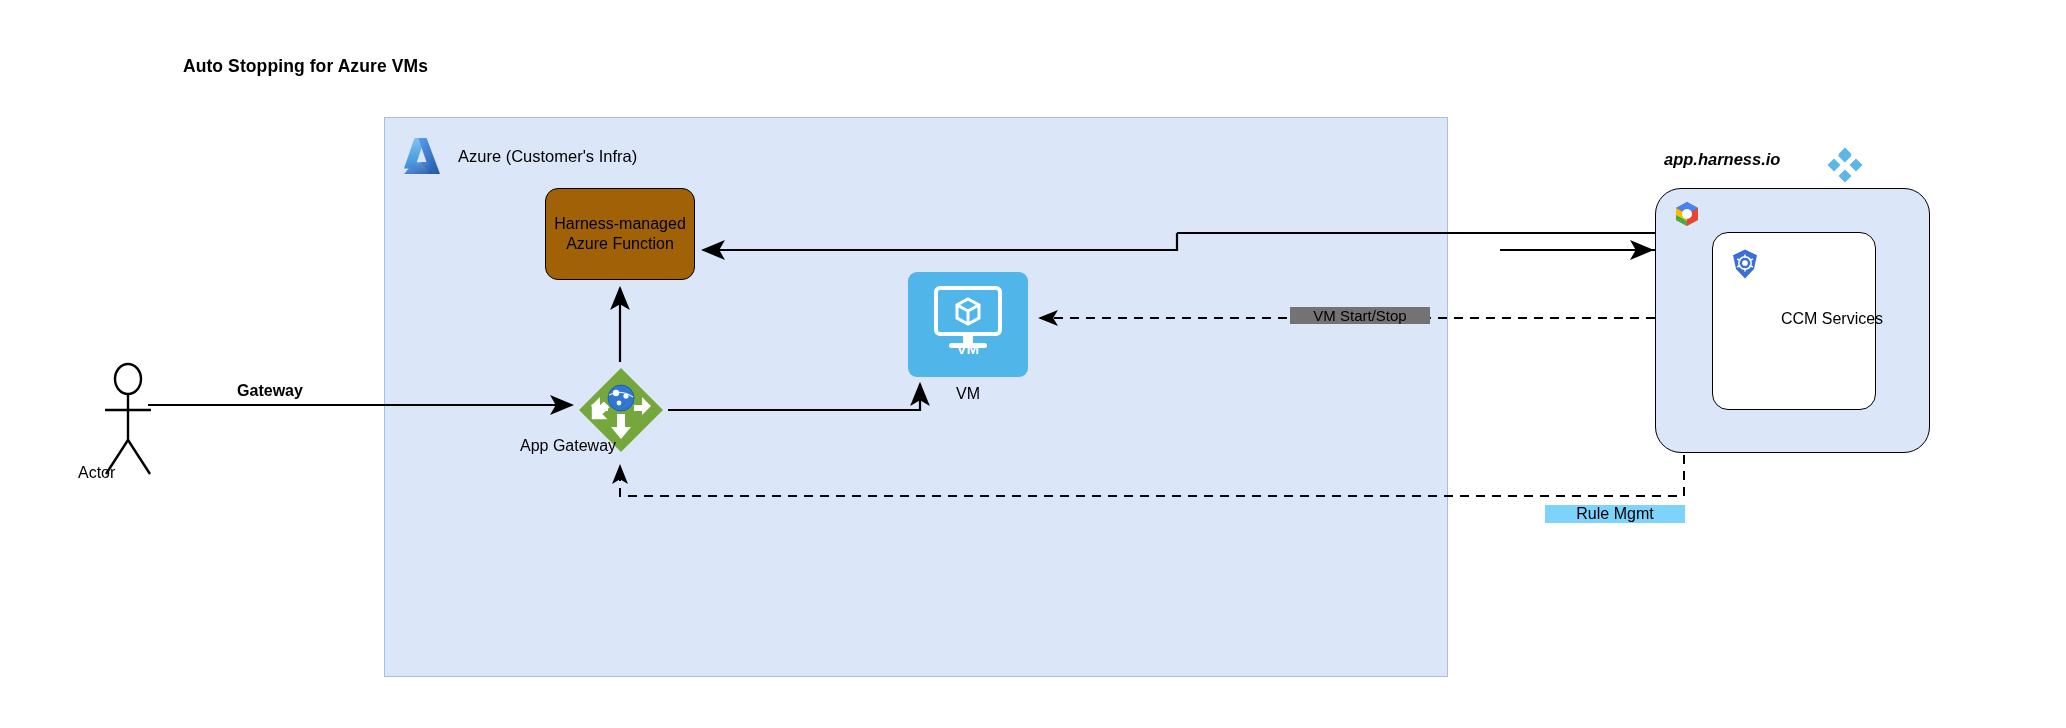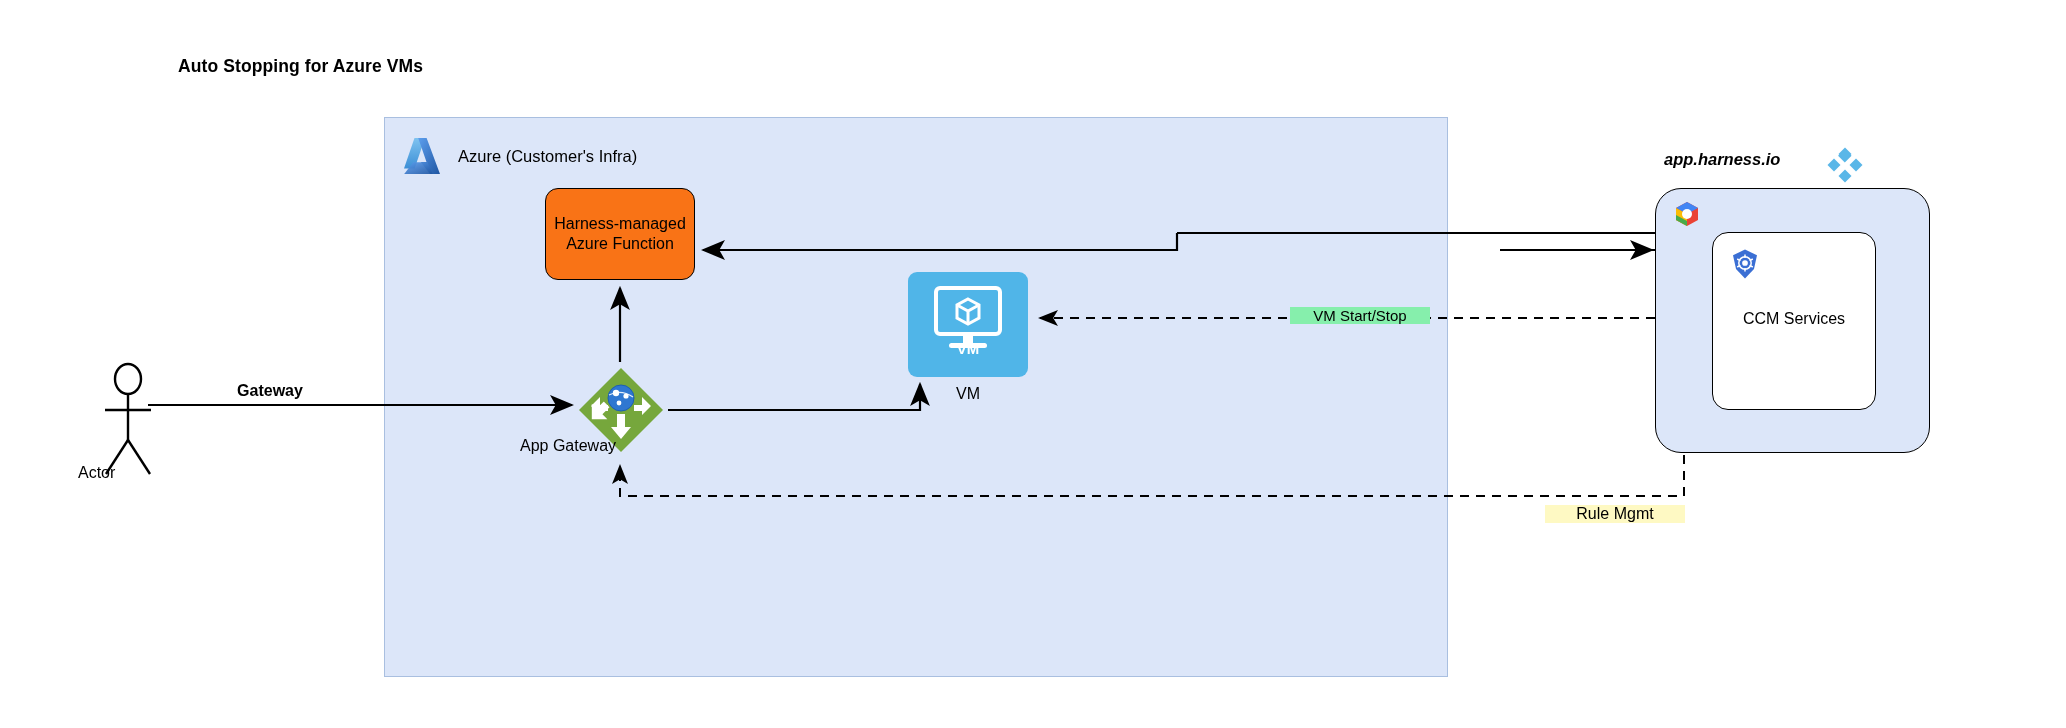--- a/index.html
+++ b/index.html
@@ -2,31 +2,31 @@
 <html><head>
 <meta charset="utf-8">
 <style>
   html,body{margin:0;padding:0;background:#ffffff;}
   body{width:2066px;height:728px;position:relative;overflow:hidden;
        font-family:"Liberation Sans",sans-serif;color:#000;}
   .stage{position:absolute;left:0;top:0;width:2066px;height:728px;}
   .abs{position:absolute;}
 
   
-  #diagram-title{left:178px;top:55px;width:250px;text-align:left;
+  #diagram-title{left:178px;top:55px;width:250px;text-align:right;
      font-size:17.5px;font-weight:bold;line-height:1.28;letter-spacing:.1px;}
 
   
   #azure-container{left:384px;top:117px;width:1064px;height:560px;
      background:#dce6f9;border:1.5px solid #a9bfe0;box-sizing:border-box;}
   #azure-logo{left:399px;top:133px;width:46px;height:46px;}
   #azure-container-label{left:458px;top:147px;font-size:16.5px;font-weight:normal;white-space:nowrap;}
 
   
-  #function-box{left:545px;top:188px;width:150px;height:92px;background:#f97316;
+  #function-box{left:545px;top:188px;width:150px;height:92px;background:#a16207;
      border:1.6px solid #000;border-radius:13px;box-sizing:border-box;
      display:flex;align-items:center;justify-content:center;text-align:center;
      font-size:16px;line-height:1.27;}
 
   
   #appgw-icon{left:578px;top:367px;width:86px;height:86px;}
   #appgw-label{left:520px;top:436px;width:200px;text-align:left;font-size:16px;line-height:1.3;}
 
   
   #vm-icon{left:908px;top:272px;width:120px;height:105px;background:#50b5e8;border-radius:9px;}
@@ -40,26 +40,26 @@
 
   
   #harness-label{left:1664px;top:150px;font-size:16.5px;font-weight:bold;white-space:nowrap;font-style:italic;}
   #harness-logo{left:1826px;top:146px;width:38px;height:38px;}
   #harness-panel{left:1655px;top:188px;width:275px;height:265px;
      background:#dce6f9;border:1.7px solid #000;border-radius:26px;box-sizing:border-box;}
   #gcp-logo{left:1668px;top:200px;width:38px;height:36px;}
   #ccm-box{left:1712px;top:232px;width:164px;height:178px;background:#fff;
      border:1.6px solid #000;border-radius:16px;box-sizing:border-box;}
   #k8s-logo{left:1729px;top:248px;width:32px;height:32px;}
-  #ccm-label{left:1712px;top:310px;width:164px;text-align:center;font-size:16px;}
+  #ccm-label{left:1712px;top:310px;width:164px;text-align:center;font-size:16px;padding-left:38px;}
 
   
   #vm-startstop-label{left:1290px;top:307px;width:140px;text-align:center;
-     font-size:15px;background:#86efac;}
-  #rule-mgmt-label{left:1545px;top:505px;width:140px;text-align:center;font-size:16px;background:#fef9c3;}
+     font-size:15px;background:#737373;}
+  #rule-mgmt-label{left:1545px;top:505px;width:140px;text-align:center;font-size:16px;background:#7dd3fc;}
 
   svg.edges{position:absolute;left:0;top:0;width:2066px;height:728px;overflow:visible;pointer-events:none;}
 </style>
 </head>
 <body>
 
 <div class="stage">
 
   <div class="abs" id="azure-container"></div>
 

